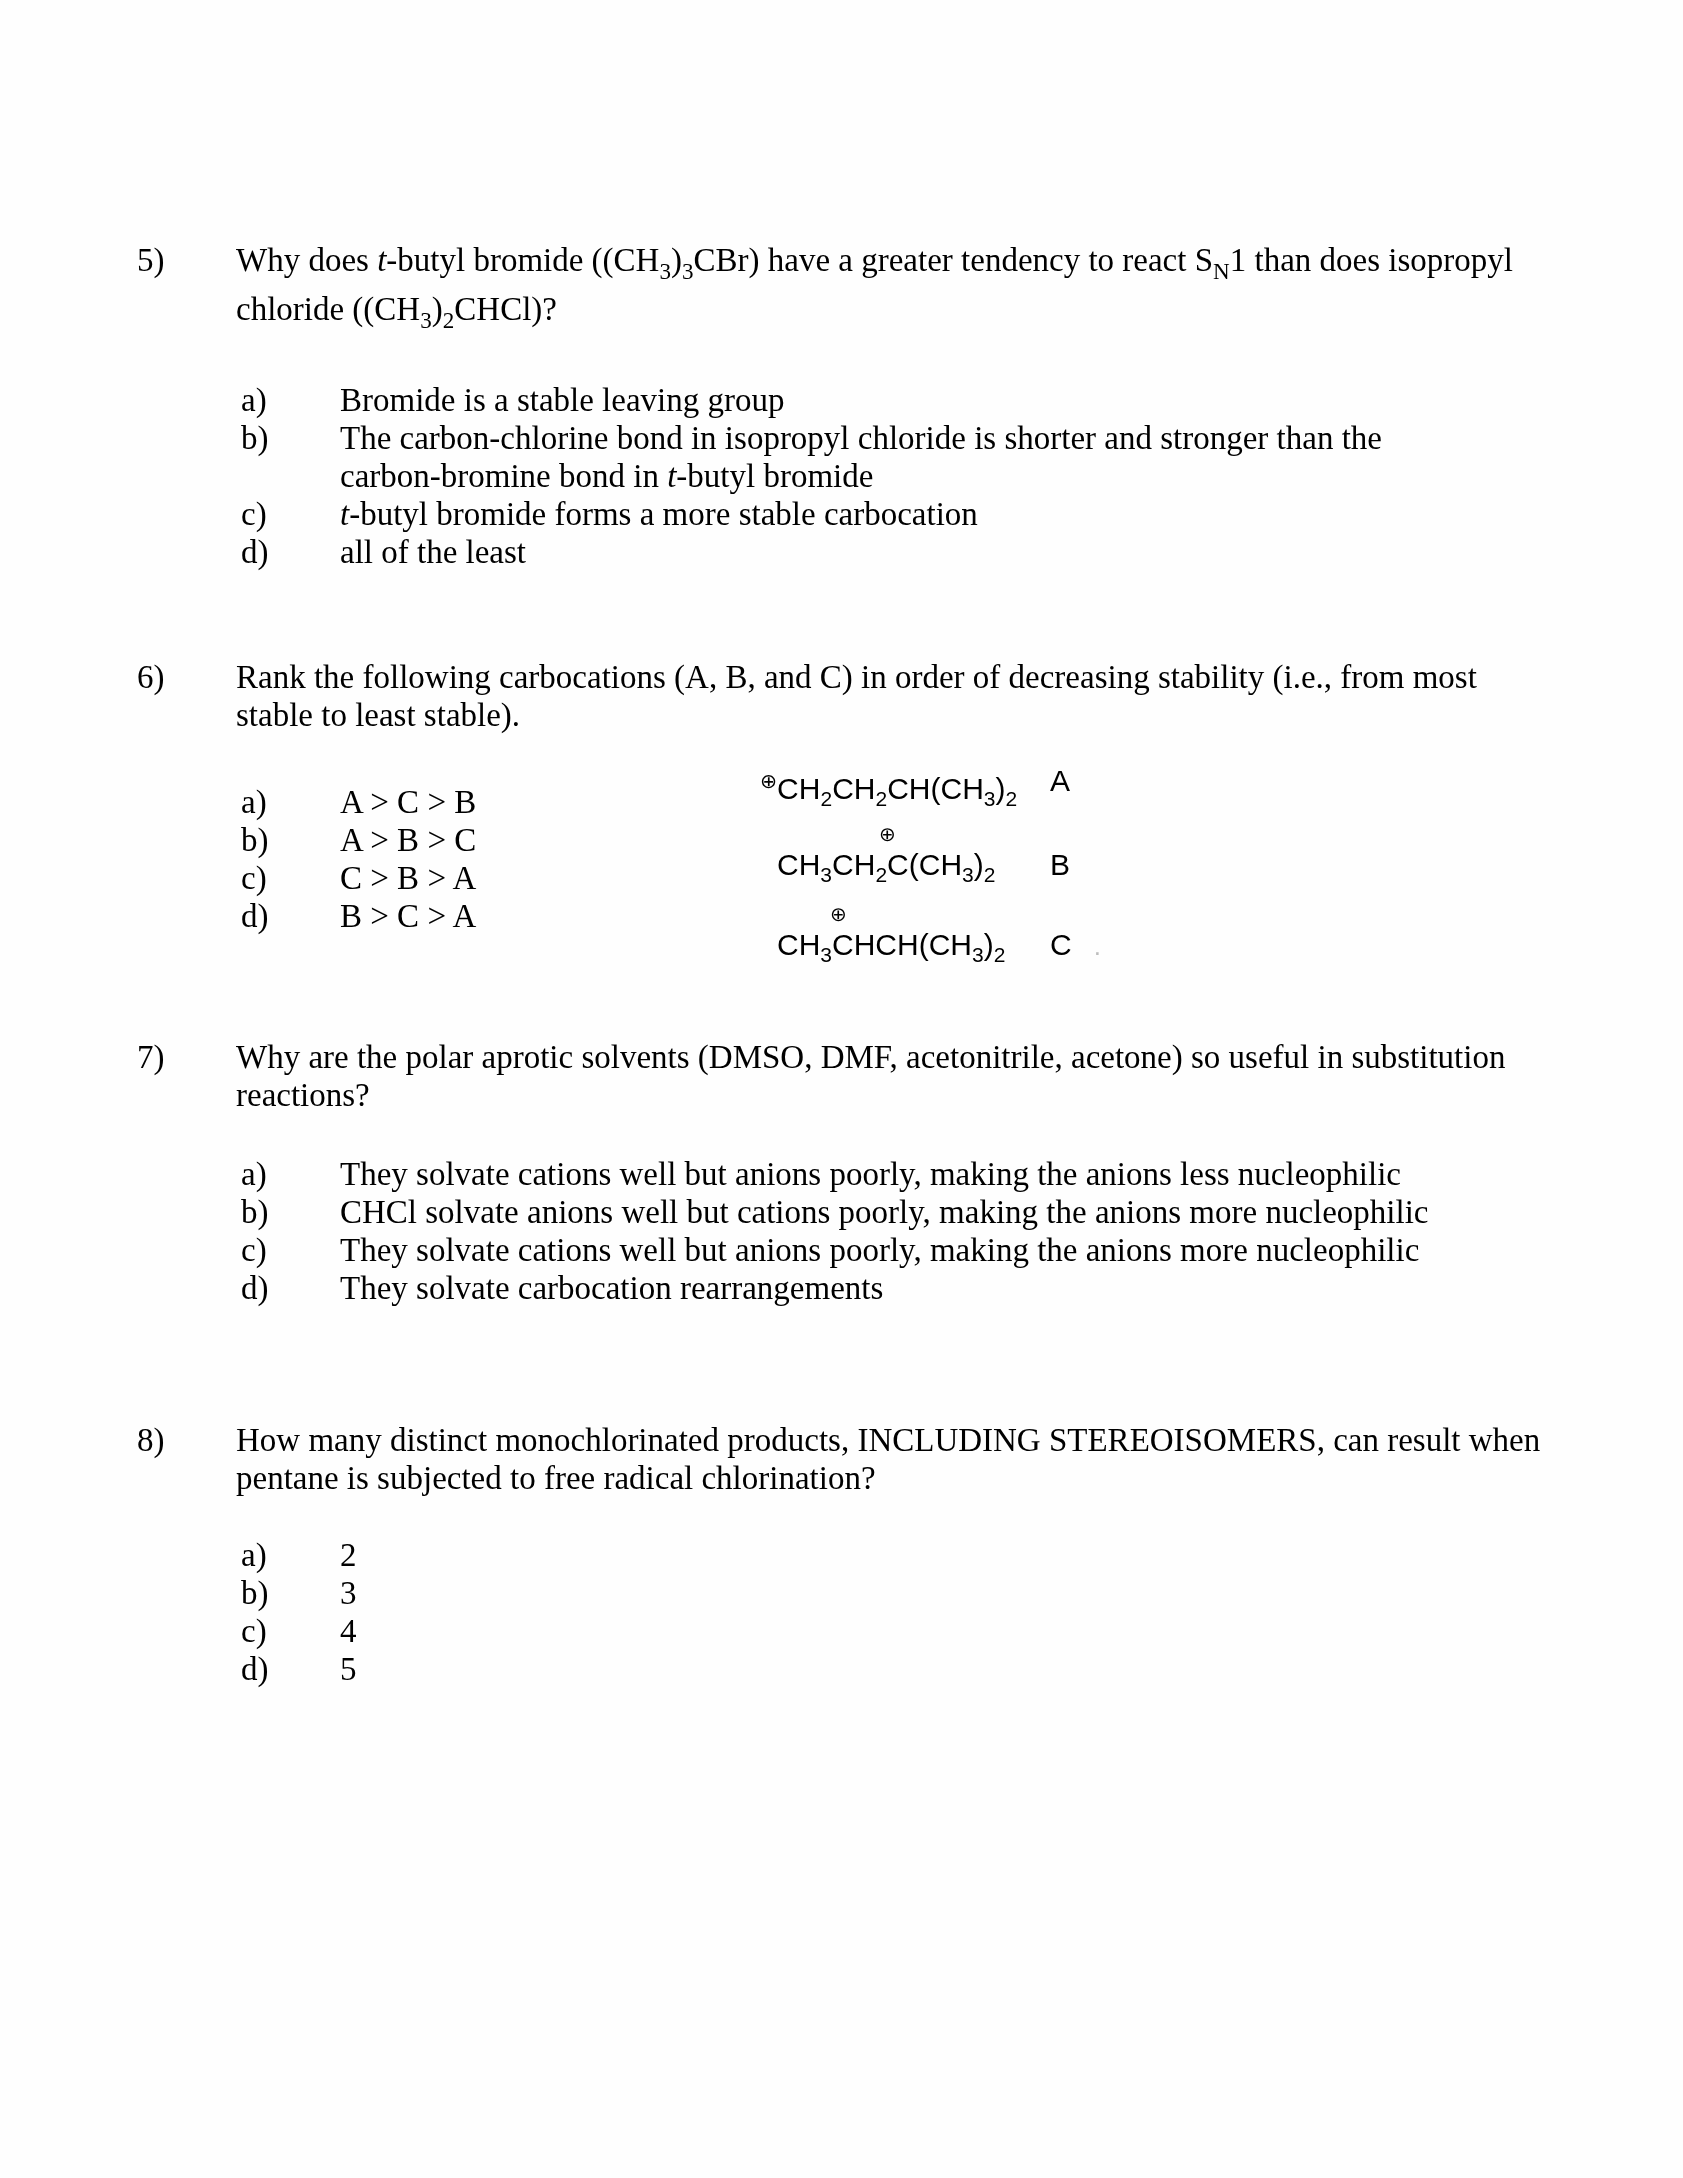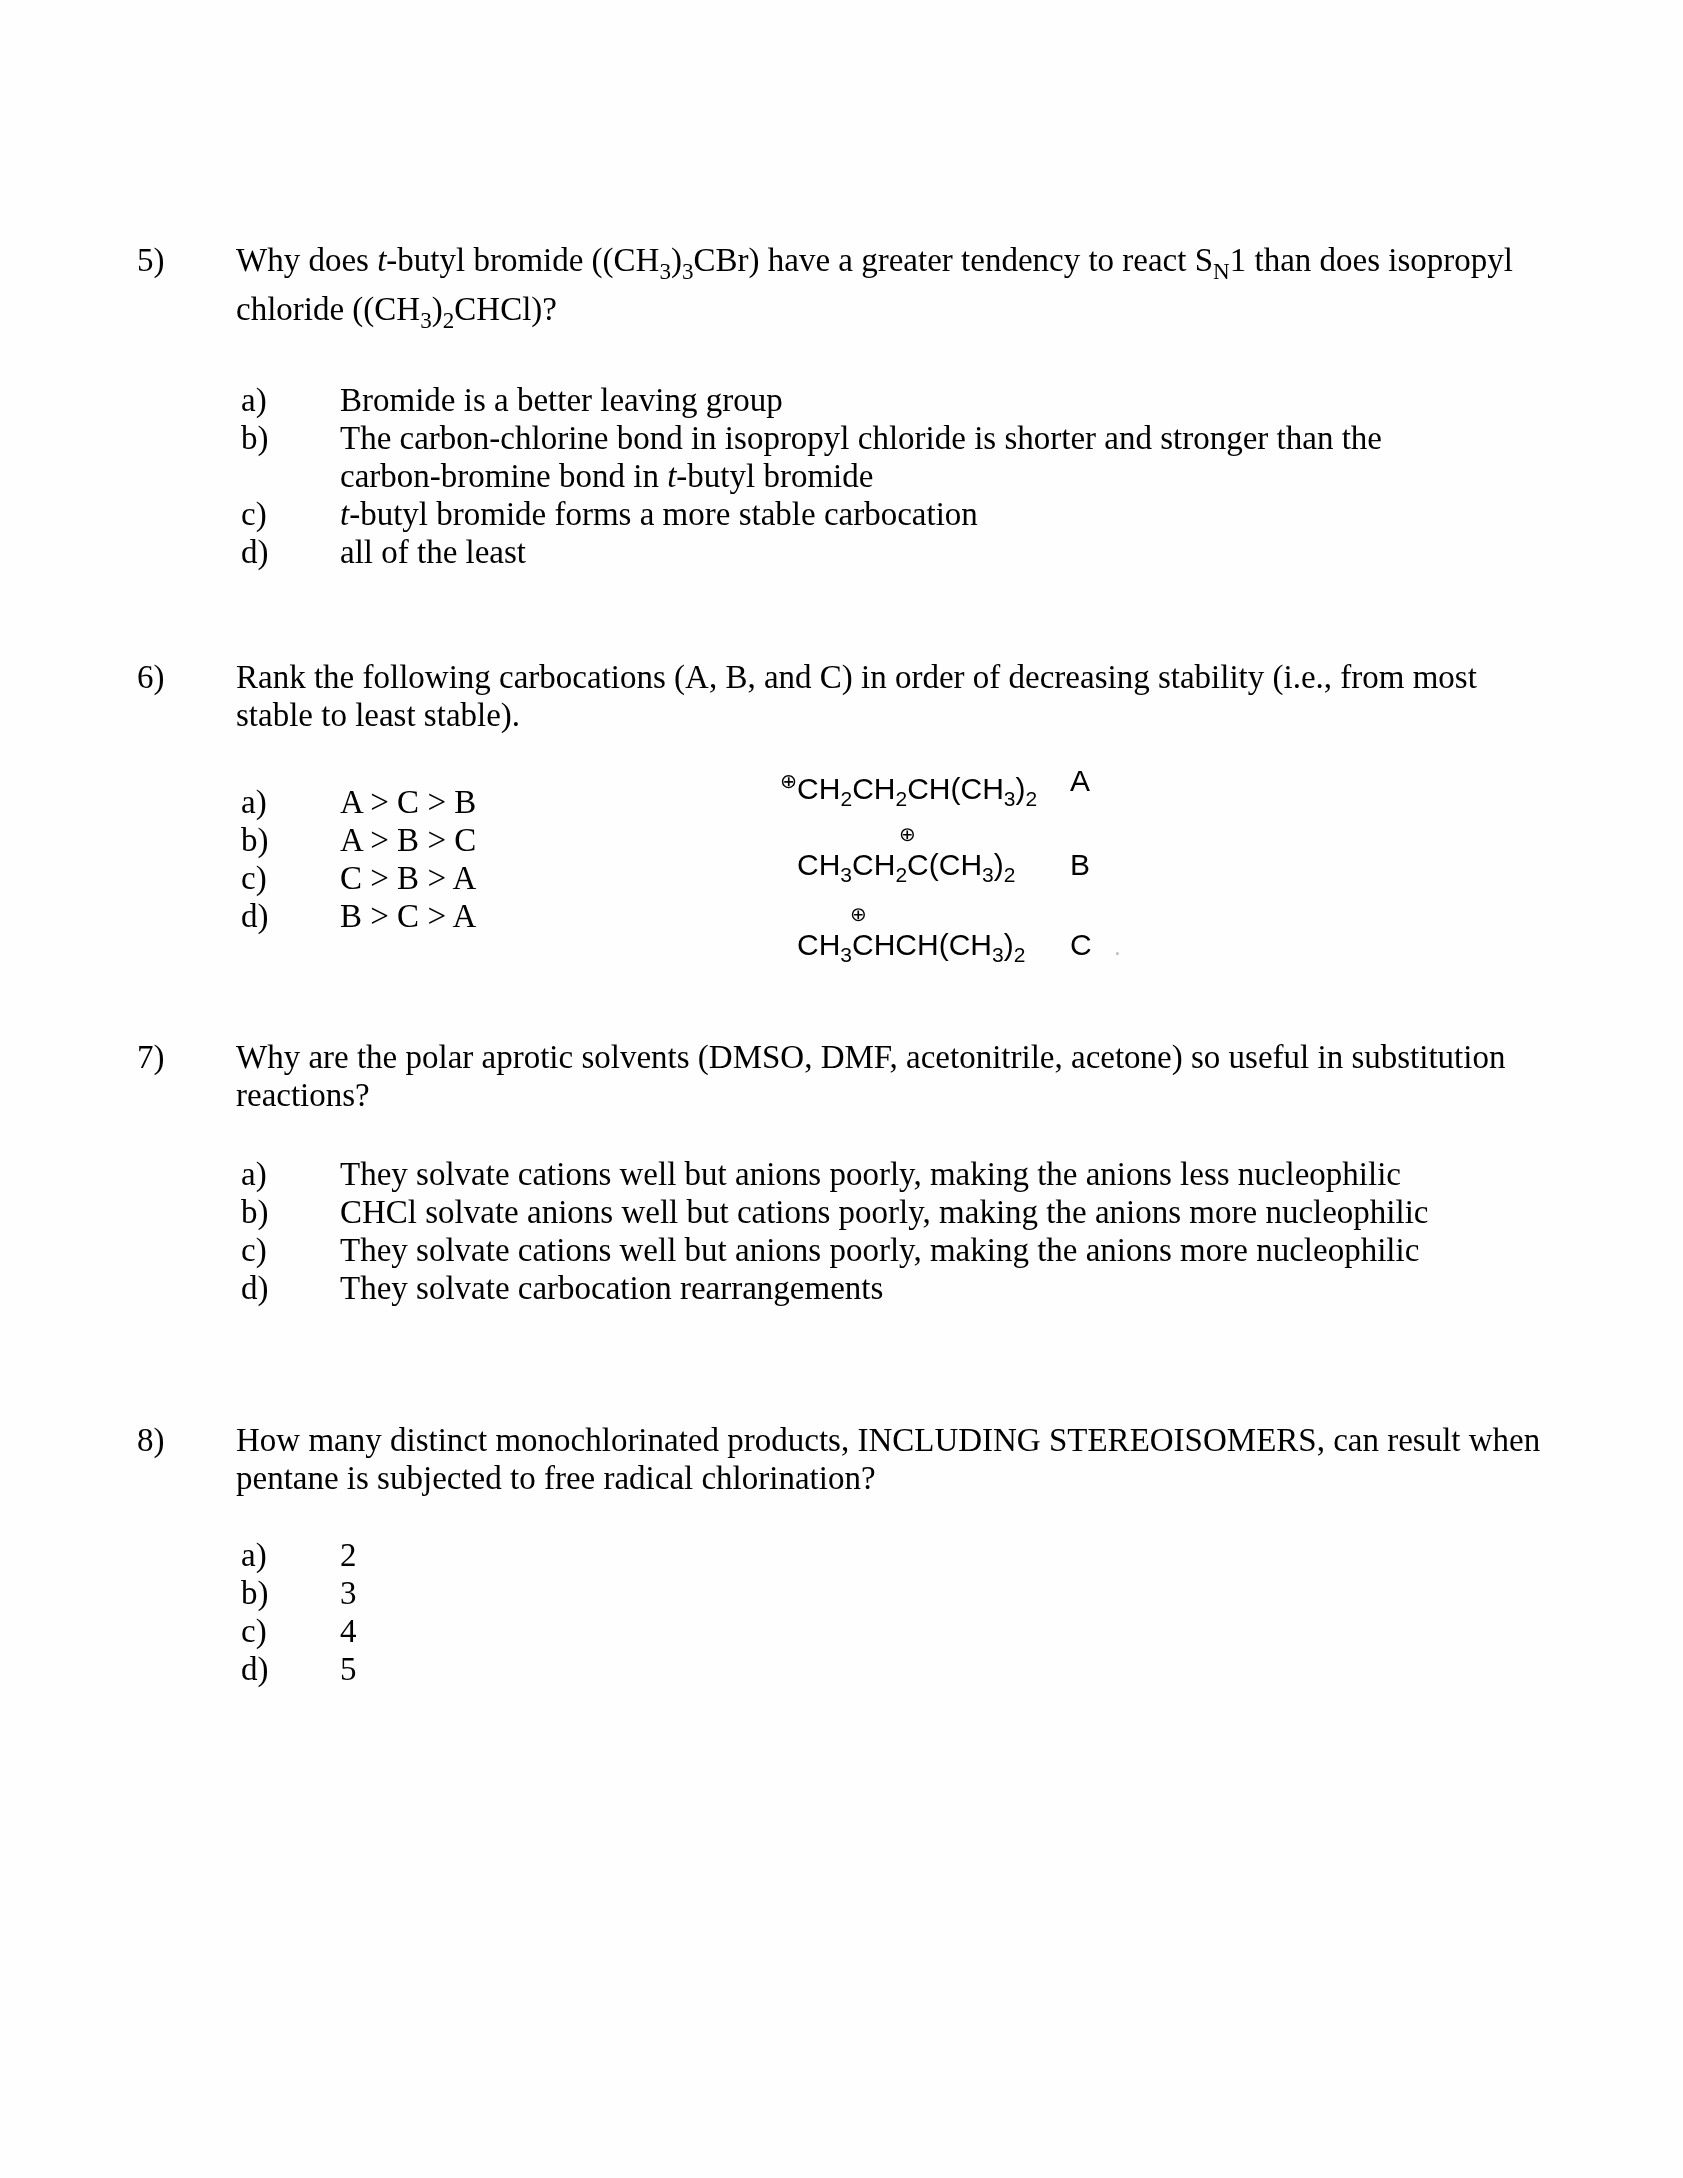--- a/index.html
+++ b/index.html
@@ -32,21 +32,20 @@
 
   
   .structures {
     position: absolute;
     left: 623px;
     top: 104px;
     font-family: "Liberation Sans", "DejaVu Sans", sans-serif;
     font-size: 30px;
     line-height: 38px;
     white-space: nowrap;
-    margin-left: 20px;
   }
   .struct-formula-line { display: grid; grid-template-columns: 290px auto; }
   .struct-row .formula.indent { padding-left: 17px; }
   .charge-line {
     font-size: 20px;
     line-height: 24px;
     height: 24px;
   }
   .charge-line.over-b { margin-left: 119px; margin-top: 4px; }
   .charge-line.over-c { margin-left: 70px;  margin-top: 8px; }
@@ -62,21 +61,21 @@
 
 <div class="page">
 
   <section class="question" style="top:241px">
     <div class="qnum">5)</div>
     <div class="qbody">
       <div class="qtext">Why does <i>t</i>-butyl bromide ((CH<sub>3</sub>)<sub>3</sub>CBr) have a greater tendency to react S<sub>N</sub>1 than does isopropyl<br>chloride ((CH<sub>3</sub>)<sub>2</sub>CHCl)?</div>
       <div class="choices" style="margin-top:43px">
         <div class="choice">
           <span class="letter">a)</span>
-          <span class="ctext">Bromide is a better leaving group</span>
+          <span class="ctext">Bromide is a stable leaving group</span>
         </div>
         <div class="choice">
           <span class="letter">b)</span>
           <span class="ctext">The carbon-chlorine bond in isopropyl chloride is shorter and stronger than the<br>carbon-bromine bond in <i>t</i>-butyl bromide</span>
         </div>
         <div class="choice">
           <span class="letter">c)</span>
           <span class="ctext"><i>t</i>-butyl bromide forms a more stable carbocation</span>
         </div>
         <div class="choice">

